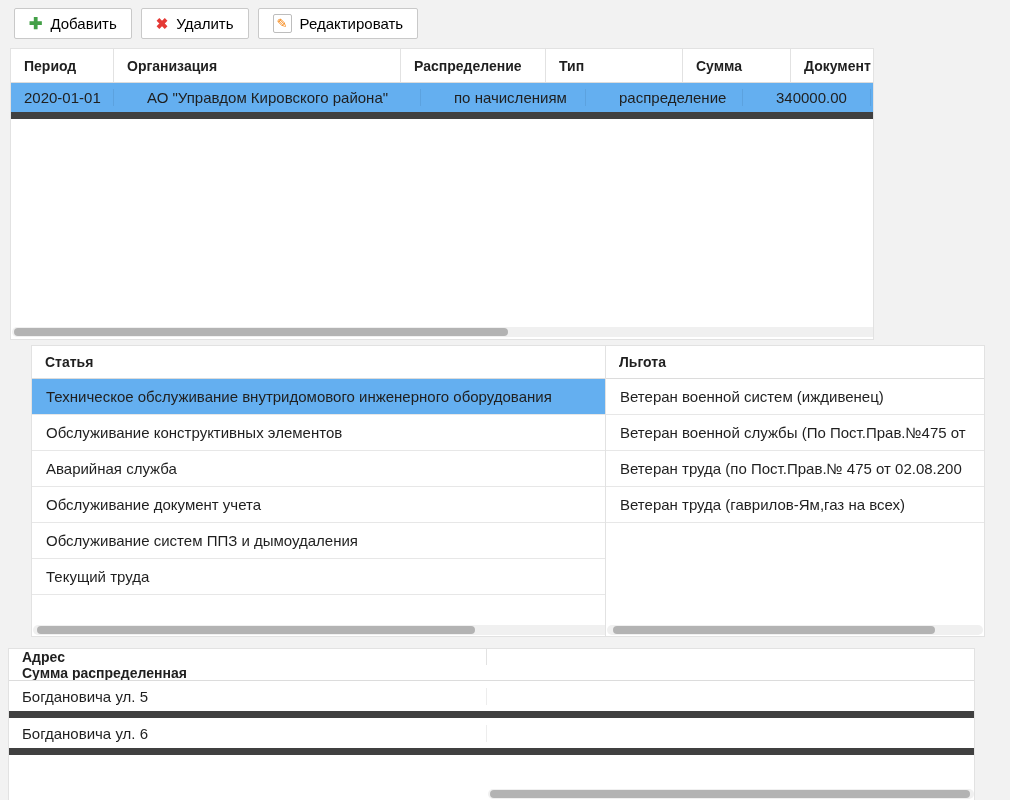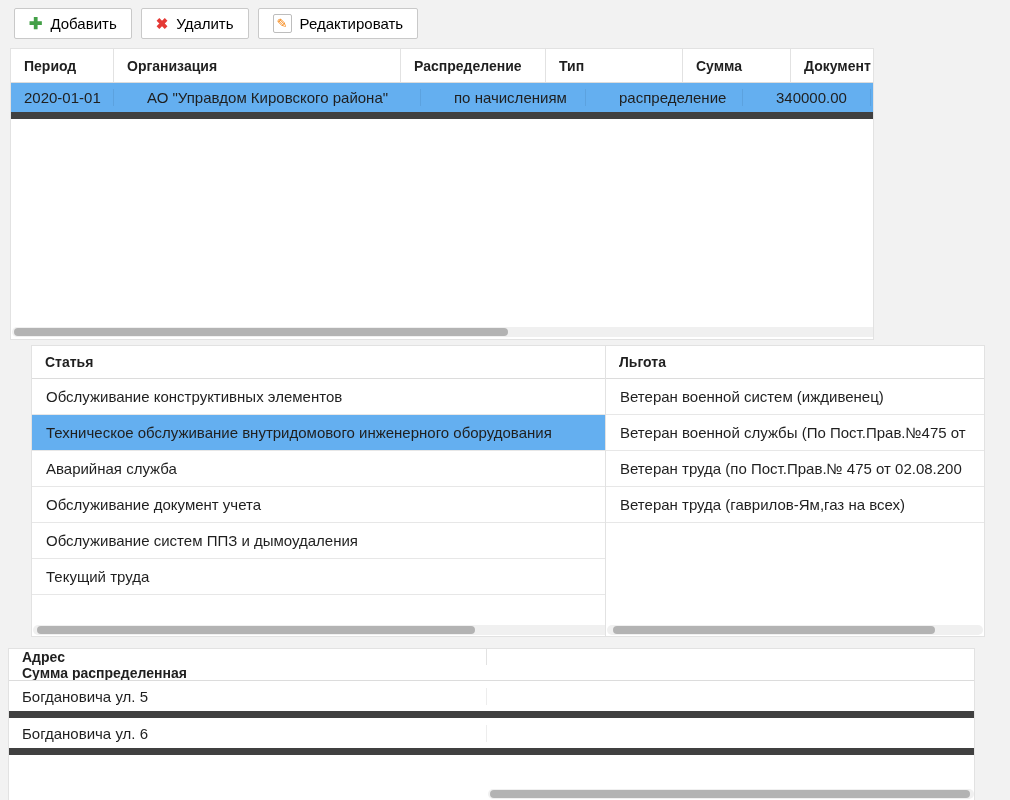--- a/index.html
+++ b/index.html
@@ -103,25 +103,25 @@
   </div>
   <div class="hscroll" style="left:1px; bottom:2px; width:974px;">
     <div class="hthumb" style="left:2px; width:494px;"></div>
   </div>
 </div>
 
 <div class="panel" style="left:20px; top:345px; width:584px; height:292px;margin-left:11px;">
   <div class="hdr-row" style="height:33px;">
     <div class="cell" style="font-weight:bold;">Статья</div>
   </div>
+  <div class="list-row selected" style="width:575px;">
+      <span>Техническое обслуживание внутридомового инженерного оборудования</span>
+    </div>
   <div class="list-row" style="width:575px;">
       <span>Обслуживание конструктивных элементов</span>
-    </div>
-  <div class="list-row selected" style="width:575px;">
-      <span>Техническое обслуживание внутридомового инженерного оборудования</span>
     </div>
   <div class="list-row" style="width:575px;">
       <span>Аварийная служба</span>
     </div>
   <div class="list-row" style="width:575px;">
       <span>Обслуживание документ учета</span>
     </div>
   <div class="list-row" style="width:575px;">
       <span>Обслуживание систем ППЗ и дымоудаления</span>
     </div>

